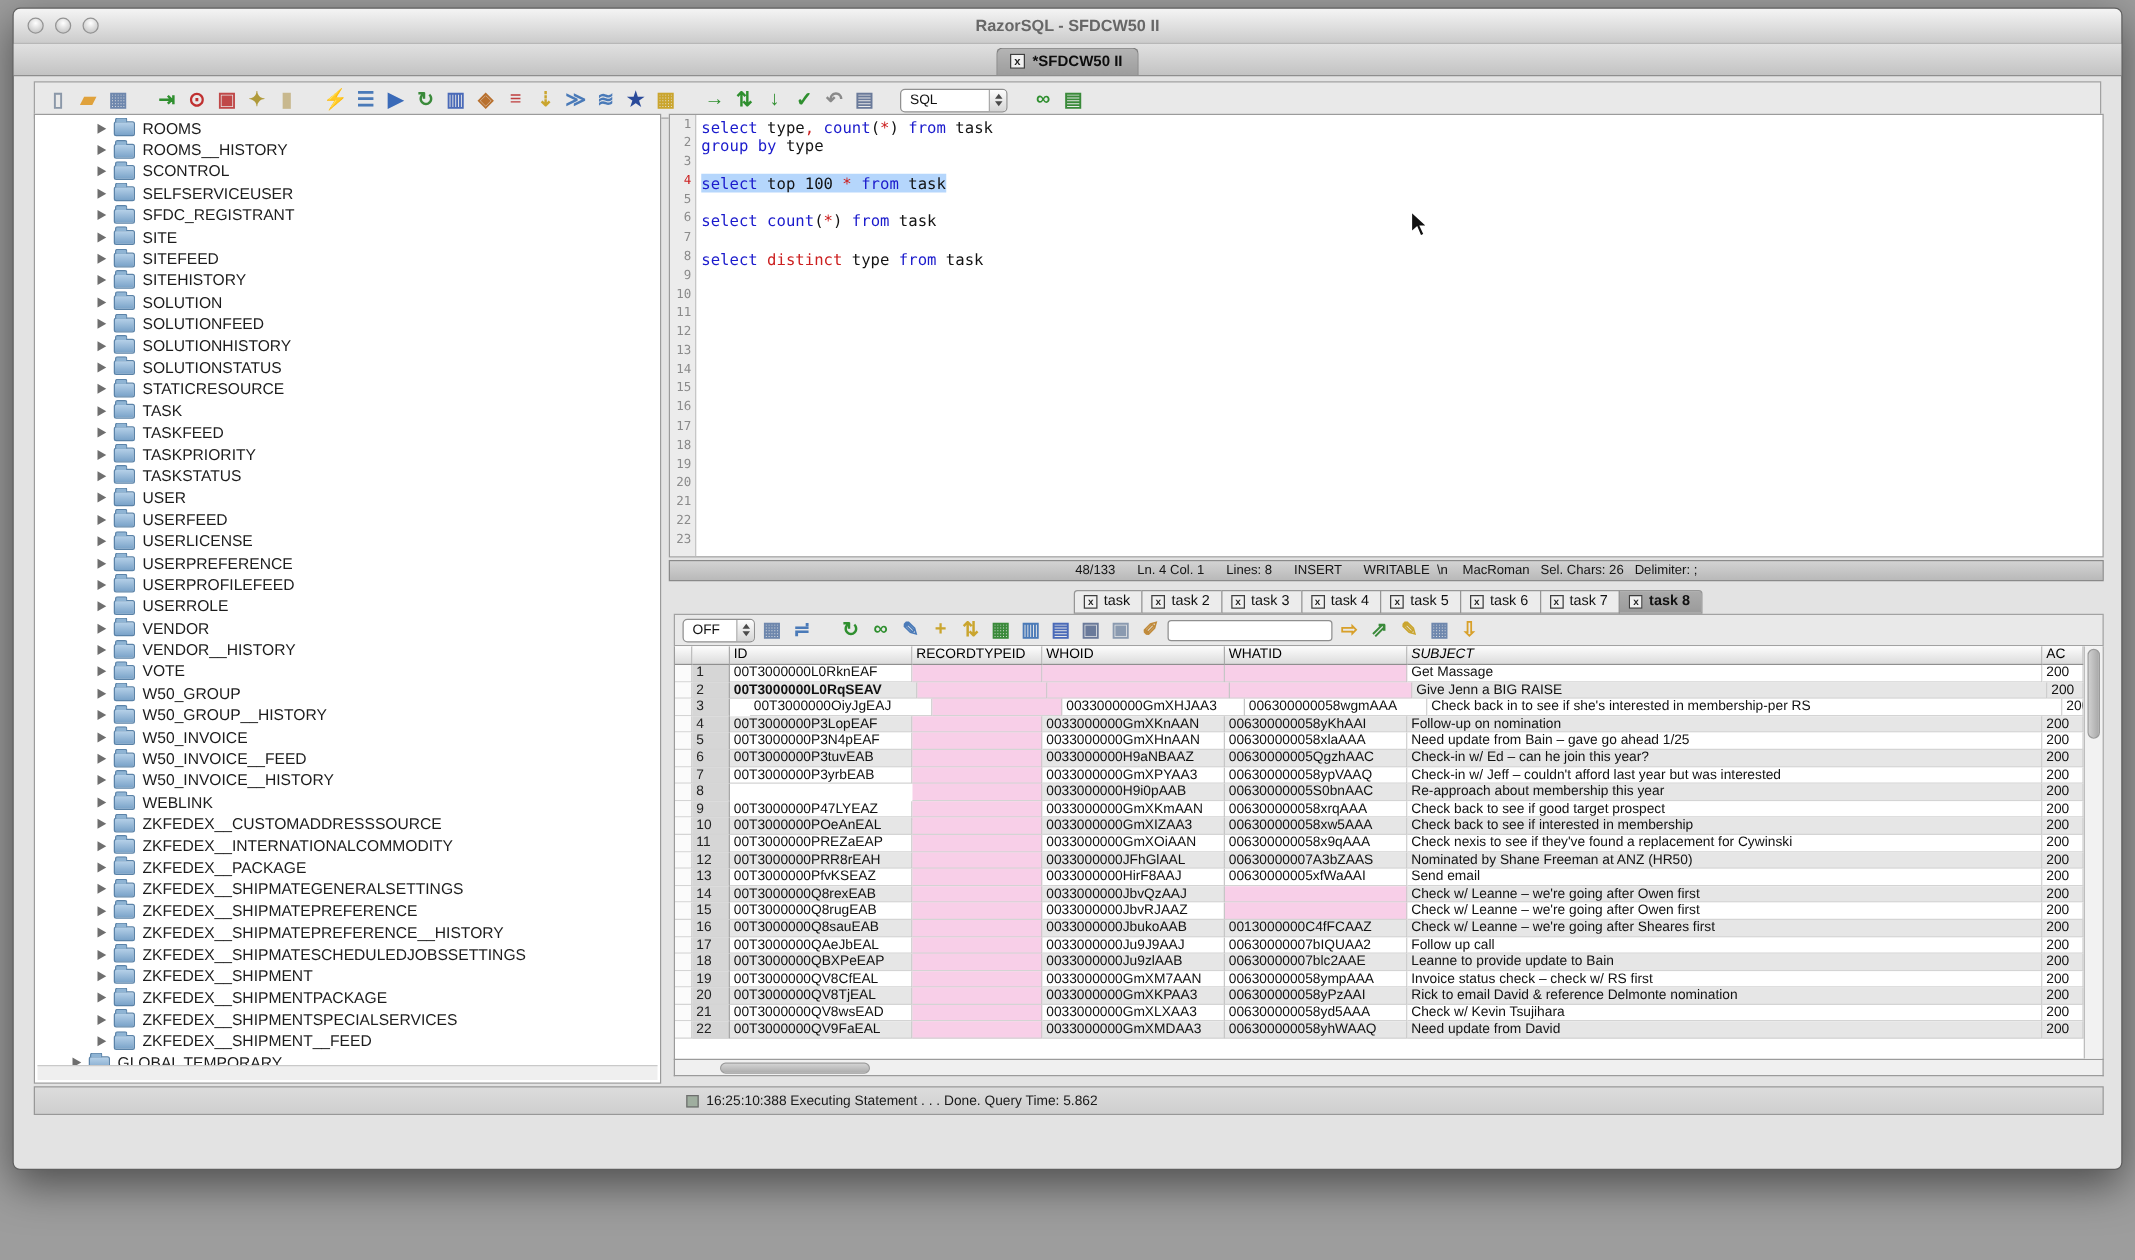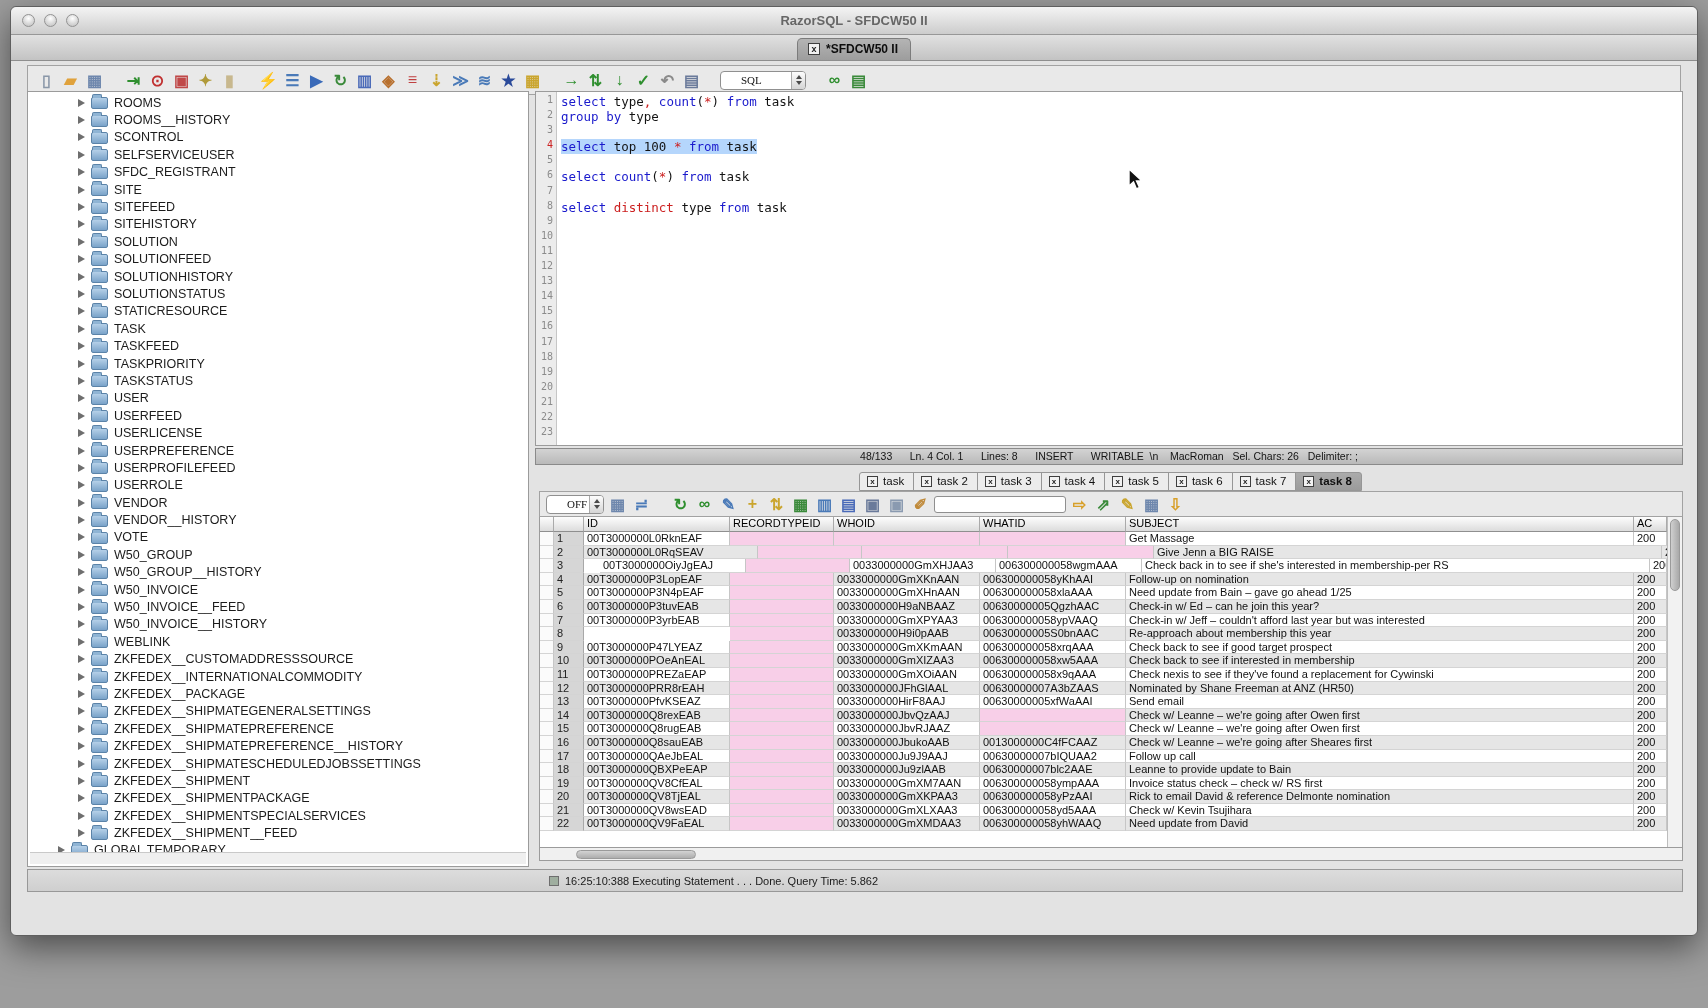--- a/index.html
+++ b/index.html
@@ -29,21 +29,21 @@
     font-size:9px; line-height:9px; align-items:center; justify-content:center; color:#222; font-weight:bold; }
 
   
   .toolbar-wrap { margin:4px 16px 0 16px; border:1px solid #a2a2a2; background:#e9e9e9;
     height:30px; display:flex; align-items:center; padding:0 8px; gap:3px; }
   .tb-icon { width:21px; height:22px; display:flex; align-items:center; justify-content:center;
     font-size:16px; font-weight:bold; cursor:default; }
   .tb-sep { width:12px; height:1px; }
   .combo { background:#fff; border:1px solid #909090; border-radius:4px; height:19px;
     display:flex; align-items:center; font-size:11px; width:86px; overflow:hidden; }
-  .combo .val { flex:1; padding-left:20px; color:#111;font-family:Liberation Serif, serif; }
+  .combo .val { flex:1; padding-left:7px; color:#111; }
   .stepper { width:14px; height:100%; display:flex; flex-direction:column; align-items:center;
     justify-content:center; border-left:1px solid #aaa; background:linear-gradient(#fdfdfd,#d5d5d5); }
   .stepper .up { width:0; height:0; border-left:3px solid transparent; border-right:3px solid transparent;
     border-bottom:4px solid #4a4a4a; margin-bottom:2px; }
   .stepper .down { width:0; height:0; border-left:3px solid transparent; border-right:3px solid transparent;
     border-top:4px solid #4a4a4a; }
 
   
   .tree-panel { position:absolute; left:16px; top:84px; width:502px; height:776px;
     background:#ffffff; border:1px solid #9b9b9b; overflow:hidden; }
@@ -535,37 +535,37 @@
       </div>
     <div class="grid-wrap">
       <div class="grid">
           <div class="grid-row header">
             <div class="gcell" style="width: 14px;"></div>
             <div class="gcell" style="width: 30px;"></div>
             <div class="gcell" style="width: 146px;">ID</div>
             <div class="gcell" style="width: 104px;">RECORDTYPEID</div>
             <div class="gcell" style="width: 146px;">WHOID</div>
             <div class="gcell" style="width: 146px;">WHATID</div>
-            <div class="gcell" style="width: 508px;">SUBJECT</div>
+            <div class="gcell" style="width: 508px; font-style: italic;">SUBJECT</div>
             <div class="gcell" style="width: 38px; flex: 1 1 0%;">AC</div>
           </div>
           <div class="grid-row odd">
             <div class="gcell selcol" style="width: 14px;"></div>
             <div class="gcell rownum" style="width: 30px;">1</div>
             <div class="gcell data" style="width: 146px;">00T3000000L0RknEAF</div>
             <div class="gcell data nullcell" style="width: 104px;"></div>
             <div class="gcell data nullcell" style="width: 146px;"></div>
             <div class="gcell data nullcell" style="width: 146px;"></div>
             <div class="gcell data" style="width: 508px;">Get Massage</div>
             <div class="gcell data" style="width: 38px; flex: 1 1 0%;">200</div>
           </div>
           <div class="grid-row even">
             <div class="gcell selcol" style="width: 14px;"></div>
             <div class="gcell rownum" style="width: 30px;">2</div>
-            <div class="gcell data" style="width: 174px;">00T3000000L0RqSEAV</div>
+            <div class="gcell data" style="width: 150px; font-weight: bold;">00T3000000L0RqSEAV</div>
             <div class="gcell data nullcell" style="width: 104px;"></div>
             <div class="gcell data nullcell" style="width: 146px;"></div>
             <div class="gcell data nullcell" style="width: 146px;"></div>
             <div class="gcell data" style="width: 508px;">Give Jenn a BIG RAISE</div>
             <div class="gcell data" style="width: 38px; flex: 1 1 0%;">200</div>
           </div>
           <div class="grid-row odd">
             <div class="gcell selcol" style="width: 14px;"></div>
             <div class="gcell rownum" style="width: 30px;">3</div>
             <div class="gcell data" style="width: 146px; margin-left: 16px;">00T3000000OiyJgEAJ</div>

